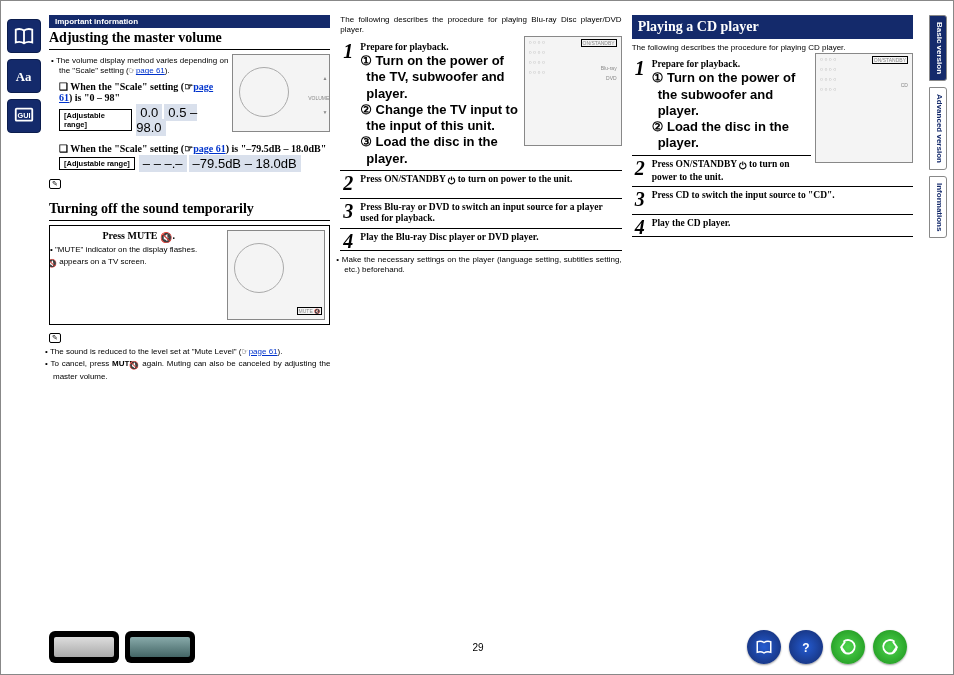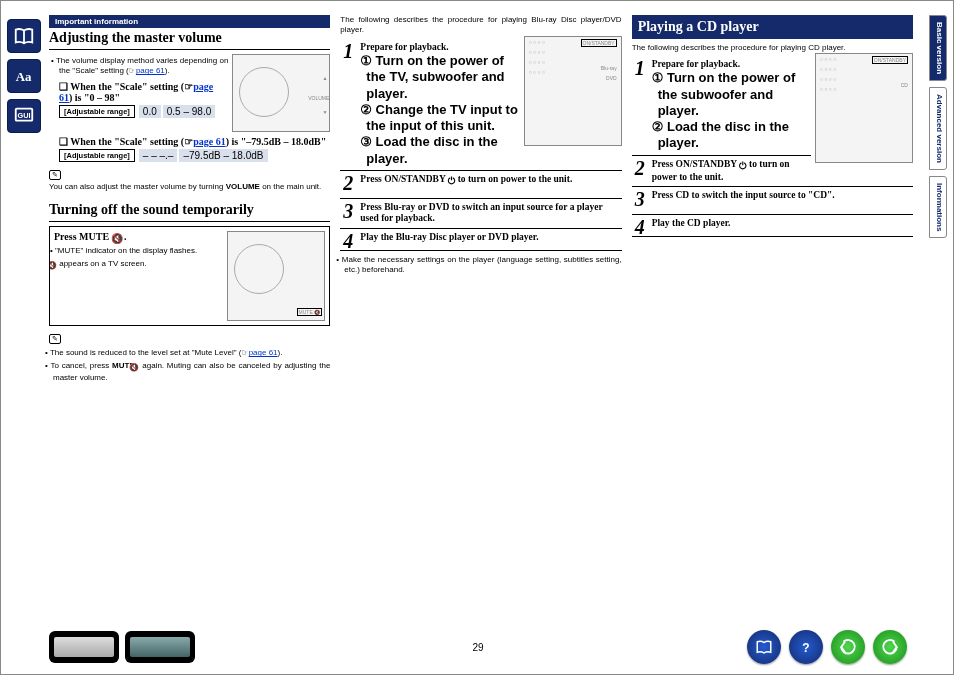--- a/index.html
+++ b/index.html
@@ -12,31 +12,31 @@
   .col { width: 282px; }
   .info-bar { background: #142a6b; color: #fff; font-weight: bold; font-size: 8px; padding: 2px 6px; text-align: left; margin-bottom: 2px; }
   h2.section-head { font-family: "Times New Roman", serif; font-weight: bold; font-size: 14px; border-bottom: 1.5px solid #000; padding-bottom: 3px; margin-bottom: 4px; }
   h2.section-head-blue { background: #142a6b; color: #fff; font-family: "Times New Roman", serif; font-weight: bold; font-size: 14px; padding: 3px 6px; line-height: 1.25; margin-bottom: 4px; }
   .body-text { font-size: 8px; line-height: 1.3; text-align: justify; }
   .sub-head { font-family: "Times New Roman", serif; font-weight: bold; font-size: 10px; margin: 4px 0 2px; }
   .indent { margin-left: 10px; }
   .link { color: #0033cc; text-decoration: underline; }
   .range-row { display: flex; align-items: center; gap: 4px; font-size: 8px; margin: 2px 0 4px 10px; }
   .range-lbl { border: 1px solid #000; padding: 1px 4px; font-weight: bold; font-size: 7.5px; }
-  .range-vals span { background: #d9e0ec; padding: 1px 4px; margin-right: 2px; font-size: 10px; }
+  .range-vals span { background: #d9e0ec; padding: 1px 4px; margin-right: 2px; font-size: 13px; }
   .bullet { font-size: 8px; line-height: 1.3; margin: 2px 0 2px 10px; text-indent: -8px; text-align: justify; }
   .bullet::before { content: "• "; }
   .note-icon { border: 1px solid #000; border-radius: 2px; width: 12px; height: 10px; display: inline-flex; align-items: center; justify-content: center; font-size: 7px; margin: 4px 0 2px; }
   .step { display: flex; align-items: flex-start; gap: 4px; margin: 3px 0; border-top: 1px solid #000; padding-top: 3px; }
   .step-num { font-family: "Times New Roman", serif; font-style: italic; font-weight: bold; font-size: 20px; line-height: 0.9; width: 16px; text-align: center; }
   .step-body { flex: 1; font-family: "Times New Roman", serif; font-weight: bold; font-size: 9.5px; line-height: 1.2; }
   .step-sub { font-family: Arial, sans-serif; font-weight: bold; font-size: 13px; margin-left: 6px; text-indent: -6px; line-height: 1.25; }
   .step-underline { border-bottom: 1px solid #000; }
   .box { border: 1px solid #000; padding: 4px; margin-bottom: 4px; }
-  .box .press { font-family: "Times New Roman", serif; font-weight: bold; font-size: 10px; }
+  .box .press { font-family: "Times New Roman", serif; font-weight: bold; font-size: 10px; text-align: center; }
   .remote { border: 1px solid #888; background: #f4f4f4; width: 98px; height: 78px; position: relative; float: right; margin-left: 4px; }
   .remote2 { height: 110px; }
   .remote3 { height: 90px; }
   .remote-circle { position: absolute; width: 50px; height: 50px; border: 1px solid #aaa; border-radius: 50%; left: 6px; top: 12px; }
   .remote small { position: absolute; font-size: 5px; color: #888; }
   .tabs-right { position: absolute; right: 6px; top: 14px; width: 18px; display: flex; flex-direction: column; gap: 6px; }
   .tab { writing-mode: vertical-rl; font-size: 8px; padding: 6px 2px; background: #fff; border: 1px solid #888; border-radius: 0 3px 3px 0; color: #142a6b; font-weight: bold; }
   .tab.active { background: #142a6b; color: #fff; }
   .footer { position: absolute; left: 0; bottom: 10px; width: 954px; display: flex; align-items: center; padding: 0 48px; }
   .footer-left { display: flex; gap: 6px; }
@@ -102,21 +102,20 @@
       </div>
     </div>
 
     <div class="sub-head indent">❏ <span>When the "Scale" setting (</span>☞<a class="link">page 61</a><span>) is "–79.5dB – 18.0dB"</span></div>
     <div class="range-row">
       <span class="range-lbl">[Adjustable range]</span>
       <span class="range-vals"><span>– – –.–</span><span>–79.5dB – 18.0dB</span></span>
     </div>
 
     <div class="note-icon">✎</div>
-    <div class="body-text"><span>You can also adjust the master volume by turning </span><b>VOLUME</b><span> on the main unit.</span></div>
 
     <h2 class="section-head" style="margin-top:10px">Turning off the sound temporarily</h2>
     <div class="box" style="overflow:hidden">
       <div class="remote remote3">
         <div class="remote-circle"></div>
         <small style="right:2px; bottom:4px; border:1px solid #000; padding:0 1px;">MUTE 🔇</small>
       </div>
       <div class="press"><span>Press </span><span>MUTE </span><span class="muteicon">🔇</span><span>.</span></div>
       <div class="bullet" style="margin-left:4px">"MUTE" indicator on the display flashes.</div>
       <div class="bullet" style="margin-left:4px"><span class="muteicon">🔇</span><span> appears on a TV screen.</span></div>

